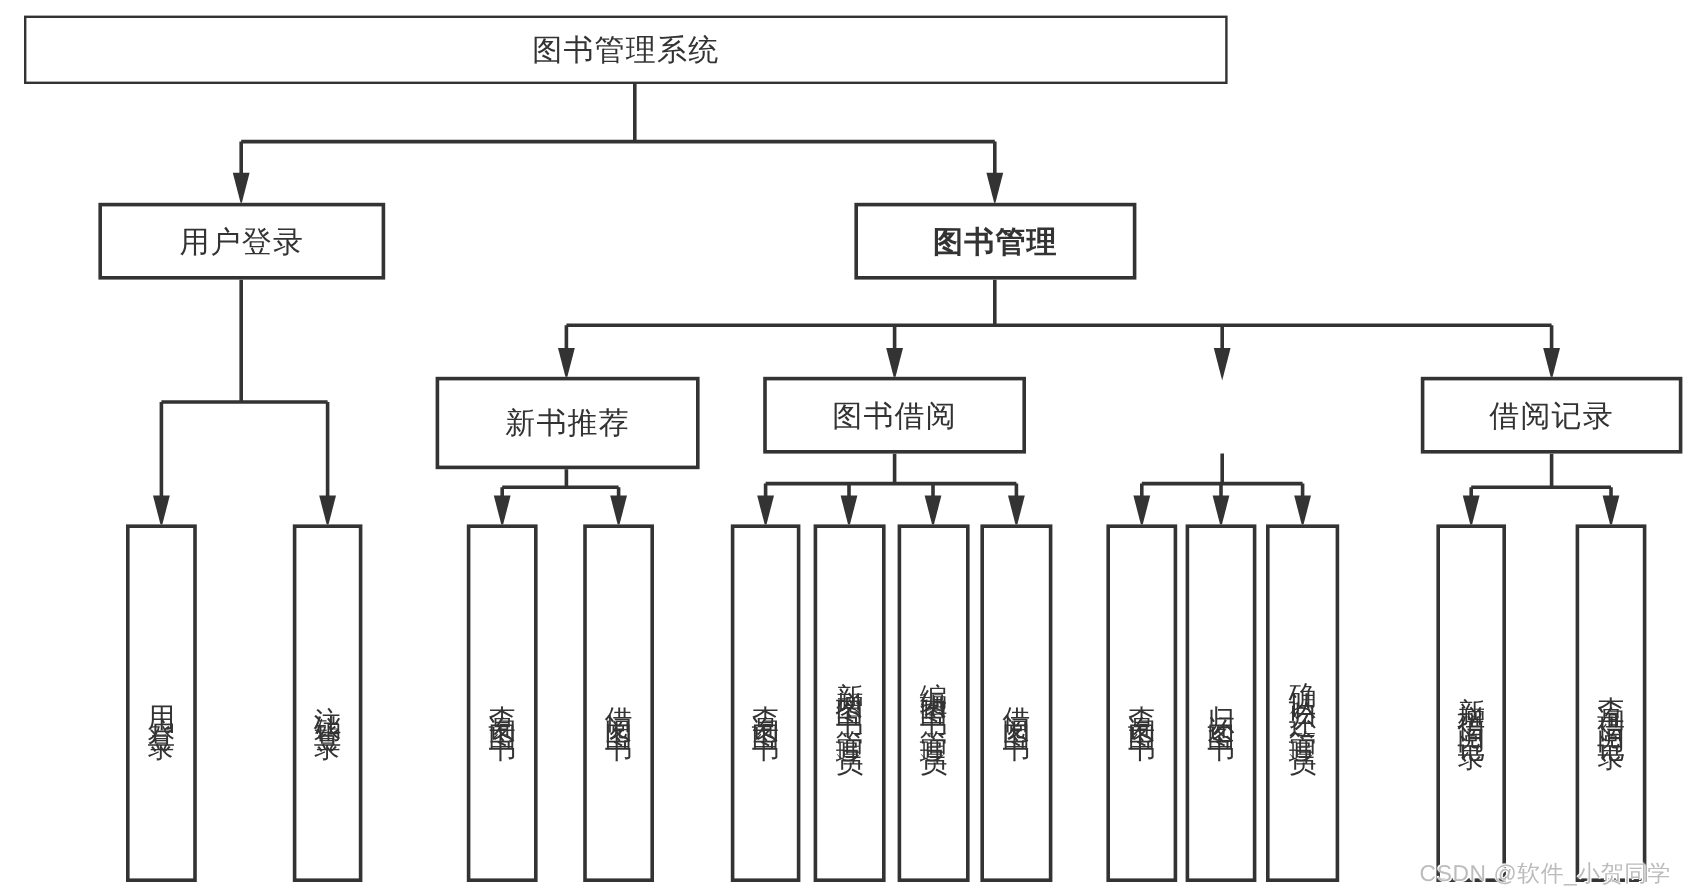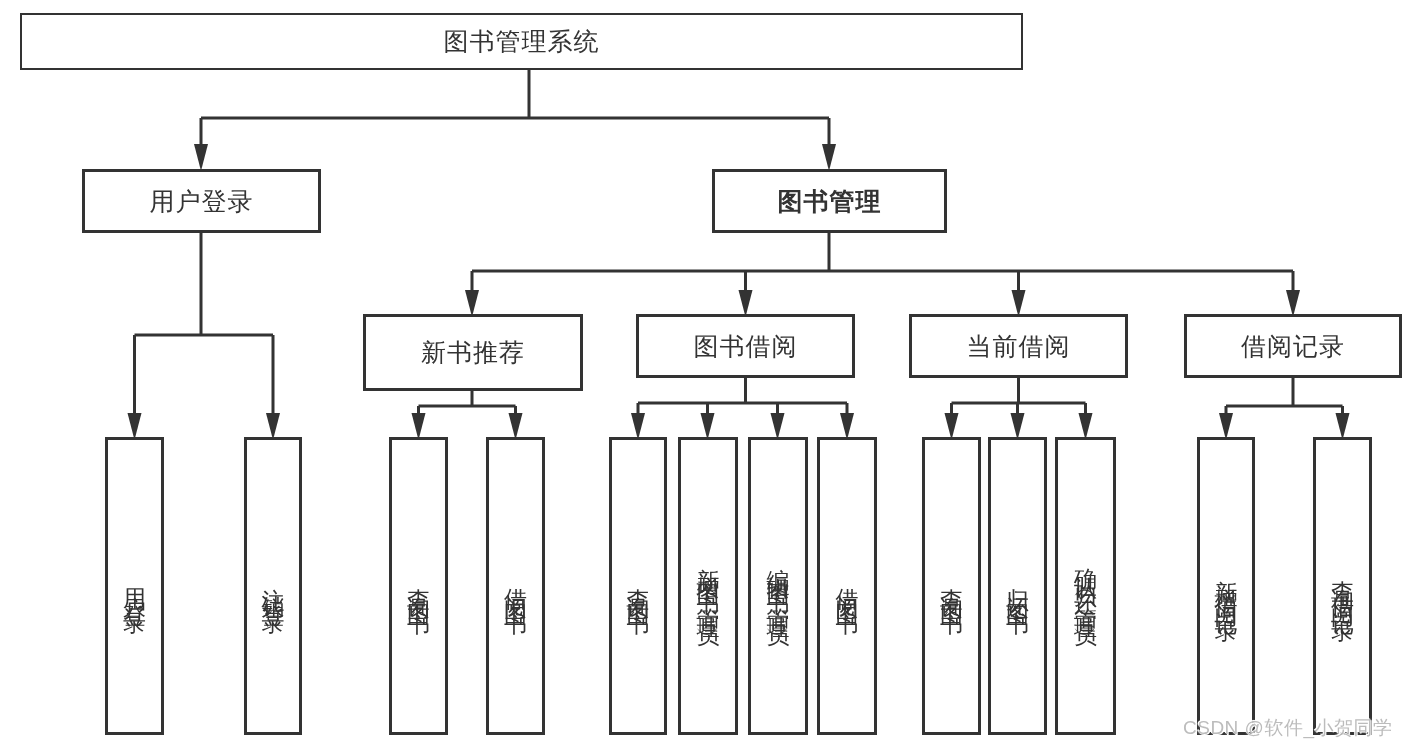--- a/index.html
+++ b/index.html
@@ -132,23 +132,20 @@
   <div class="node h-node n-mgmt">
     <span>图书管理</span>
   </div>
 
   <div class="node h-node n-newb">
     <span>新书推荐</span>
   </div>
   <div class="node h-node n-bborrow">
     <span>图书借阅</span>
   </div>
-  <div class="node h-node n-cborrow">
-    <span>当前借阅</span>
-  </div>
   <div class="node h-node n-brec">
     <span>借阅记录</span>
   </div>
 
   <div class="node v-node leaf n-a1">
     <span>用户登录</span>
   </div>
   <div class="node v-node leaf n-a2">
     <span>注销登录</span>
   </div>

